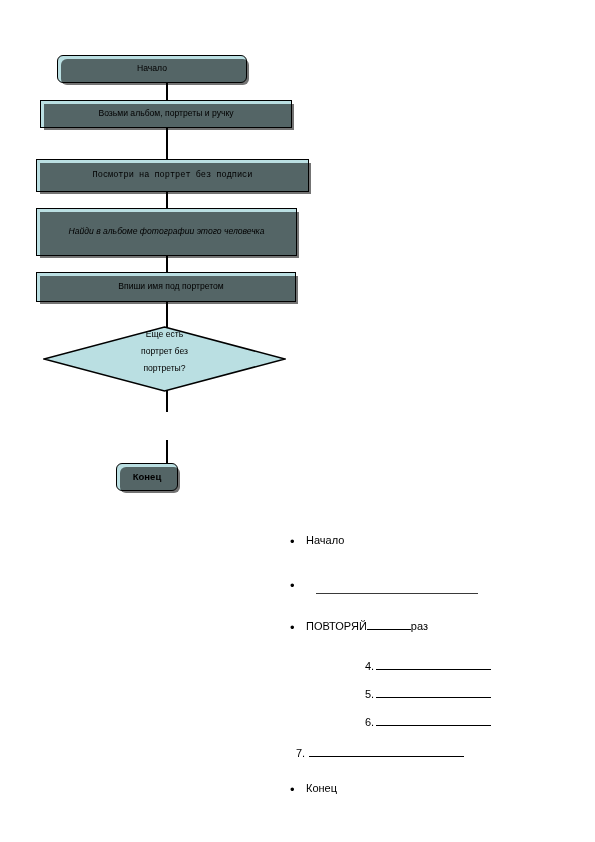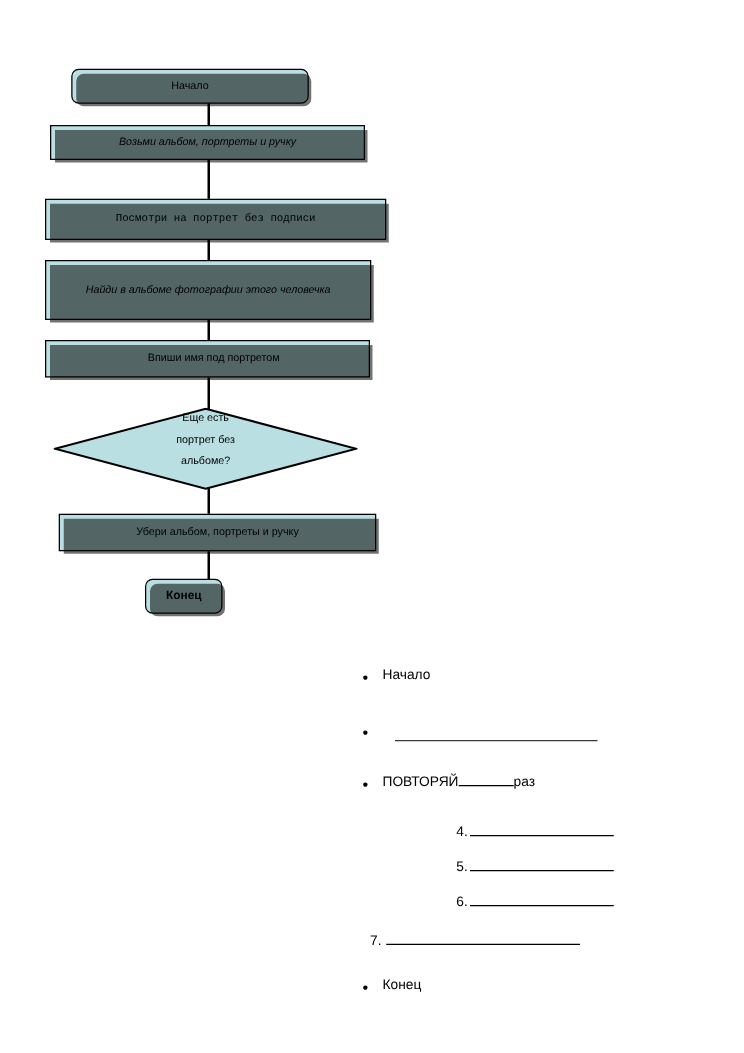--- a/index.html
+++ b/index.html
@@ -167,21 +167,21 @@
   <div class="connector" style="left:166px; top:190px; height:22px;"></div>
   <div class="connector" style="left:166px; top:253px; height:22px;"></div>
   <div class="connector" style="left:166px; top:299px; height:30px;"></div>
   <div class="connector" style="left:166px; top:386px; height:26px;"></div>
   <div class="connector" style="left:166px; top:440px; height:24px;"></div>
 
   <div class="node terminator" style="left:57px; top:55px; width:190px; height:28px;">
     <span>Начало</span>
   </div>
 
-  <div class="node process" style="left:40px; top:100px; width:252px; height:28px;font-style:italic;">
+  <div class="node process" style="left:40px; top:100px; width:252px; height:28px;">
     <span>Возьми альбом, портреты и ручку</span>
   </div>
 
   <div class="node process" style="left:36px; top:159px; width:273px; height:33px;font-family:Liberation Mono, monospace;">
     <span>Посмотри на портрет без подписи</span>
   </div>
 
   <div class="node process" style="left:36px; top:208px; width:261px; height:48px;font-style:italic;">
     <span>Найди в альбоме фотографии этого человечка</span>
   </div>
@@ -190,27 +190,24 @@
     <span>Впиши имя под портретом</span>
   </div>
 
   <div class="diamond-wrap" style="left:43px; top:326px; width:243px; height:66px;">
     <svg width="243" height="66" viewBox="0 0 243 66">
       <polygon points="121.5,1 242,33 121.5,65 1,33" fill="#badfe2" stroke="#000000" stroke-width="1.6"></polygon>
     </svg>
     <div class="diamond-label">
       <span>Еще есть</span>
       <span>портрет без</span>
-      <span>альбоме?</span>
+      <span>портреты?</span>
     </div>
   </div>
 
-  <div class="node process" style="left:47px; top:411px; width:254px; height:30px;">
-    <span>Убери альбом, портреты и ручку</span>
-  </div>
 
   <div class="node terminator-end" style="left:116px; top:463px; width:62px; height:28px;">
     <span>Конец</span>
   </div>
 
 </div>
 
 <div id="worksheet">
 
   <div class="bullet-item" style="margin-top:14px;">

